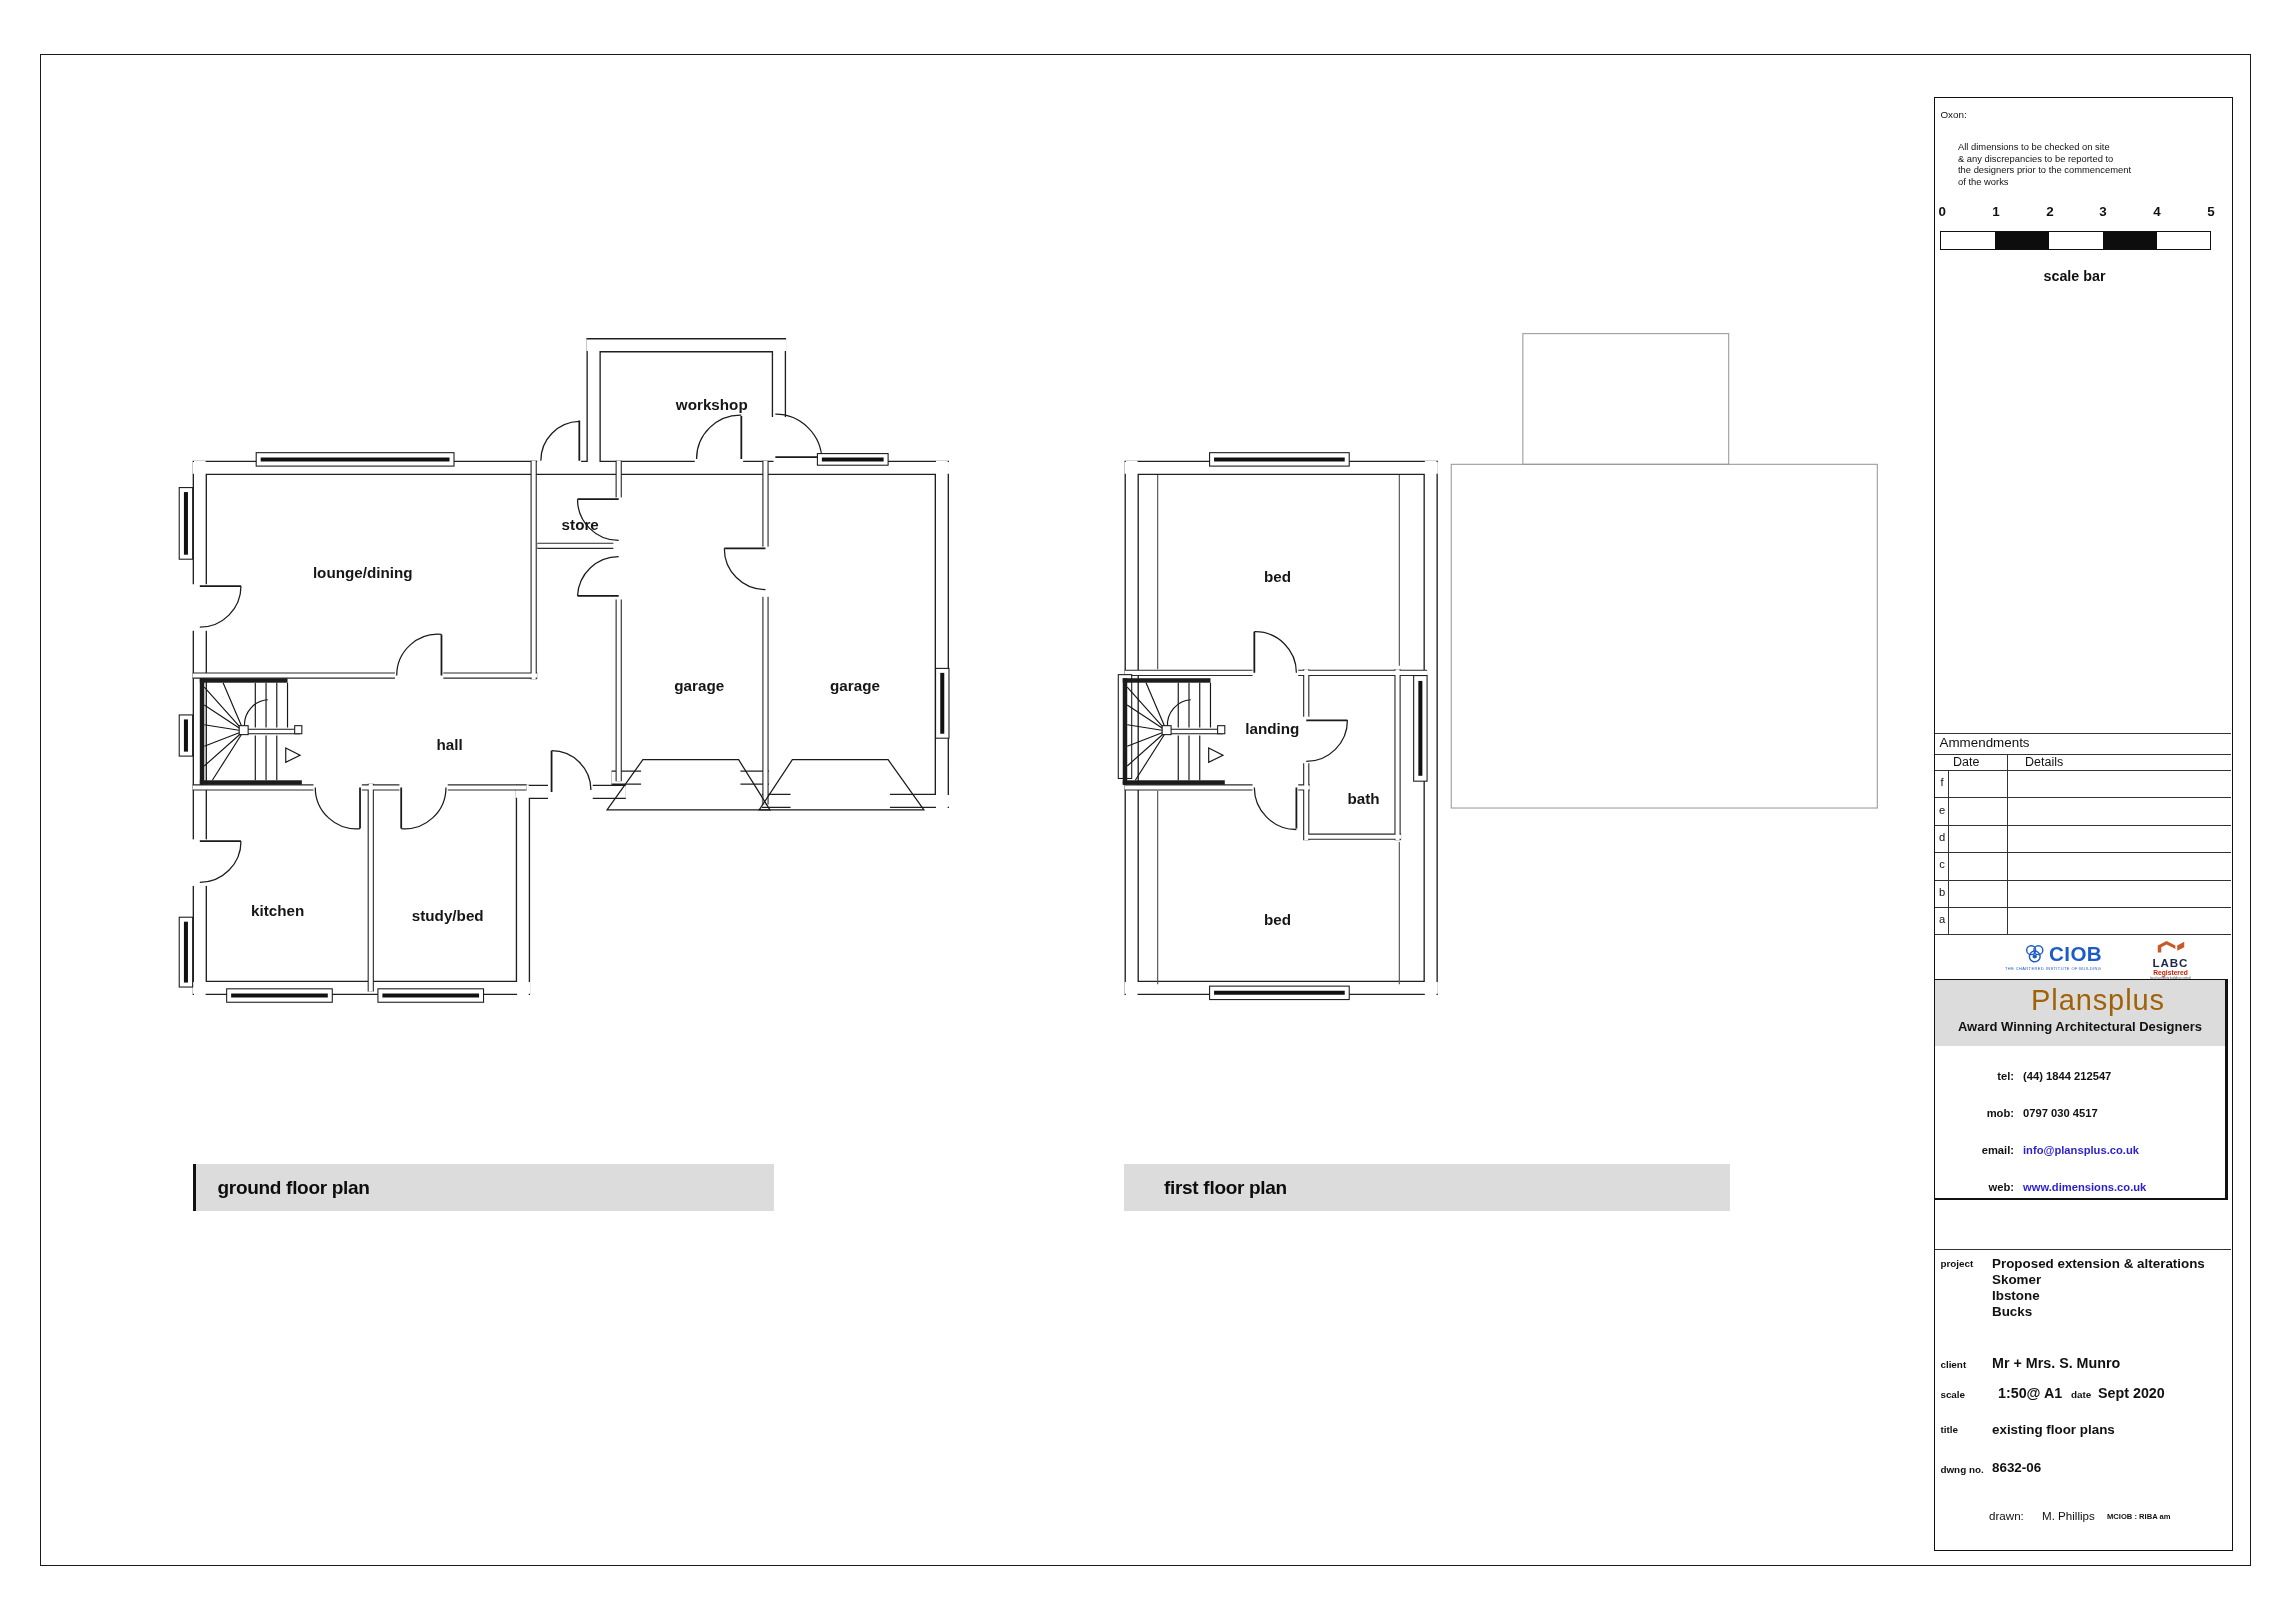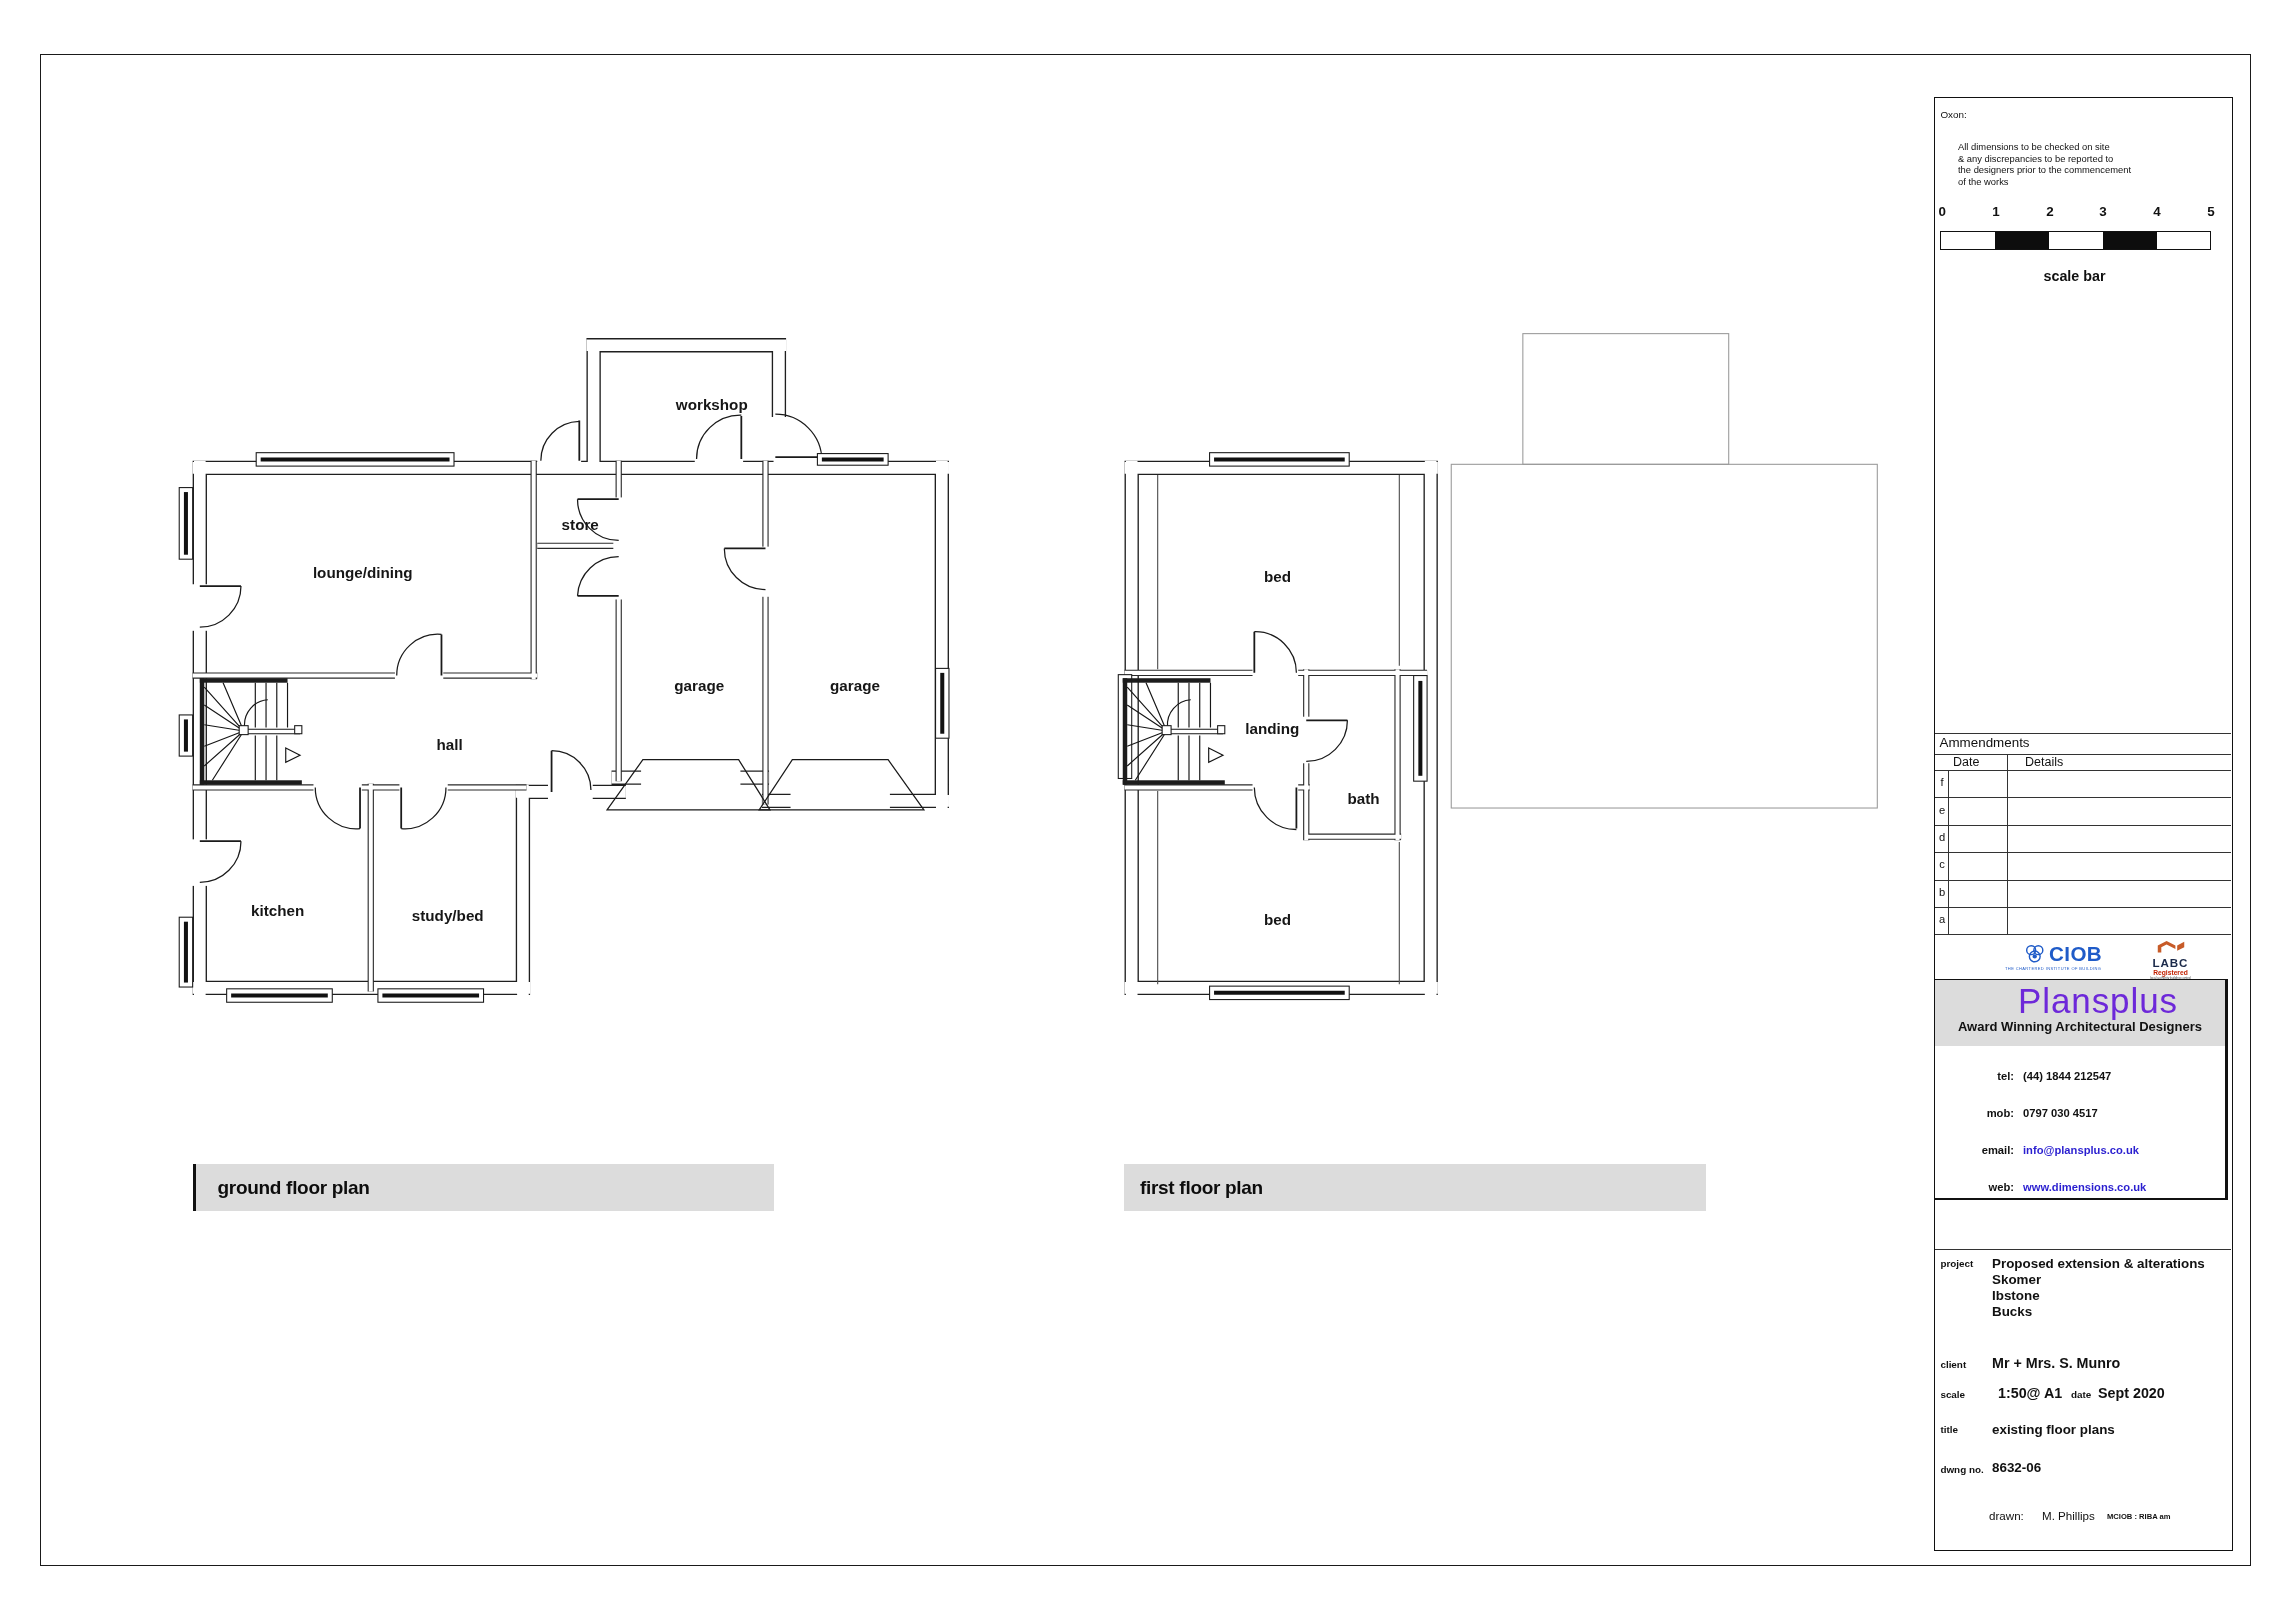--- a/index.html
+++ b/index.html
@@ -42,21 +42,21 @@
   .ciob{left:70px;top:844px;width:116px;text-align:left;}
   .ciob .big{font-size:20.6px;font-weight:bold;color:#1f5bc8;letter-spacing:0.4px;}
   .ciob .cap{font-size:4px;color:#1f5bc8;letter-spacing:0.4px;}
   .labc{left:204px;top:842px;width:63px;text-align:center;}
   .labc .big{font-size:11.6px;font-weight:bold;color:#1b2a4a;letter-spacing:0.9px;}
   .labc .reg{font-size:6.7px;font-weight:bold;color:#c22000;}
   .labc .cap{font-size:3.1px;color:#444;}
   
   .pbox{left:0px;top:881px;width:293px;height:221px;border-top:1.8px solid #111;border-bottom:2.7px solid #111;border-right:3.6px solid #111;box-sizing:border-box;}
   .pbox-head{height:66px;background:#dcdcdc;text-align:center;}
-  .pbox-name{font-size:35px;letter-spacing:0.9px;color:#6d28d9;line-height:41px;padding-left:36px;}
+  .pbox-name{font-size:29px;letter-spacing:0.9px;color:#a16207;line-height:41px;padding-left:36px;}
   .pbox-tag{font-size:13px;font-weight:bold;margin-top:-1.8px;}
   .pbox-addr{text-align:center;font-weight:bold;font-size:14.3px;line-height:17px;margin-top:16px;}
   .contact{margin-top:7.2px;font-size:11.2px;font-weight:bold;line-height:14px;}
   .contact .row{display:flex;margin-top:23px;}
   .contact .lab{width:79px;text-align:right;}
   .contact .val{margin-left:9px;}
   .link{color:#2a1fd0;}
   
   .plabel{font-size:9.9px;font-weight:bold;}
   .pval{font-size:13.4px;font-weight:bold;line-height:16px;}
@@ -198,21 +198,21 @@
 
   <text x="1426" y="650">bed</text>
   <text x="1420" y="820">landing</text>
   <text x="1522" y="899">bath</text>
   <text x="1426" y="1034">bed</text>
 </svg>
 
 <div class="abs plan-bar" style="left:193px;top:1164px;width:578px;border-left:3.6px solid #111;">
   <span style="margin-left:21.5px;">ground floor plan</span>
 </div>
-<div class="abs plan-bar" style="left:1124px;top:1164px;width:582px;">
+<div class="abs plan-bar" style="left:1124px;top:1164px;width:582px;padding-left:24px;">
   <span style="margin-left:16px;">first floor plan</span>
 </div>
 
 <div class="abs tblock">
 
   <div class="abs note-label">Oxon:</div>
   <div class="abs note-lines">
     <div>All dimensions to be checked on site</div>
     <div>&amp; any discrepancies to be reported to</div>
     <div>the designers prior to the commencement</div>

